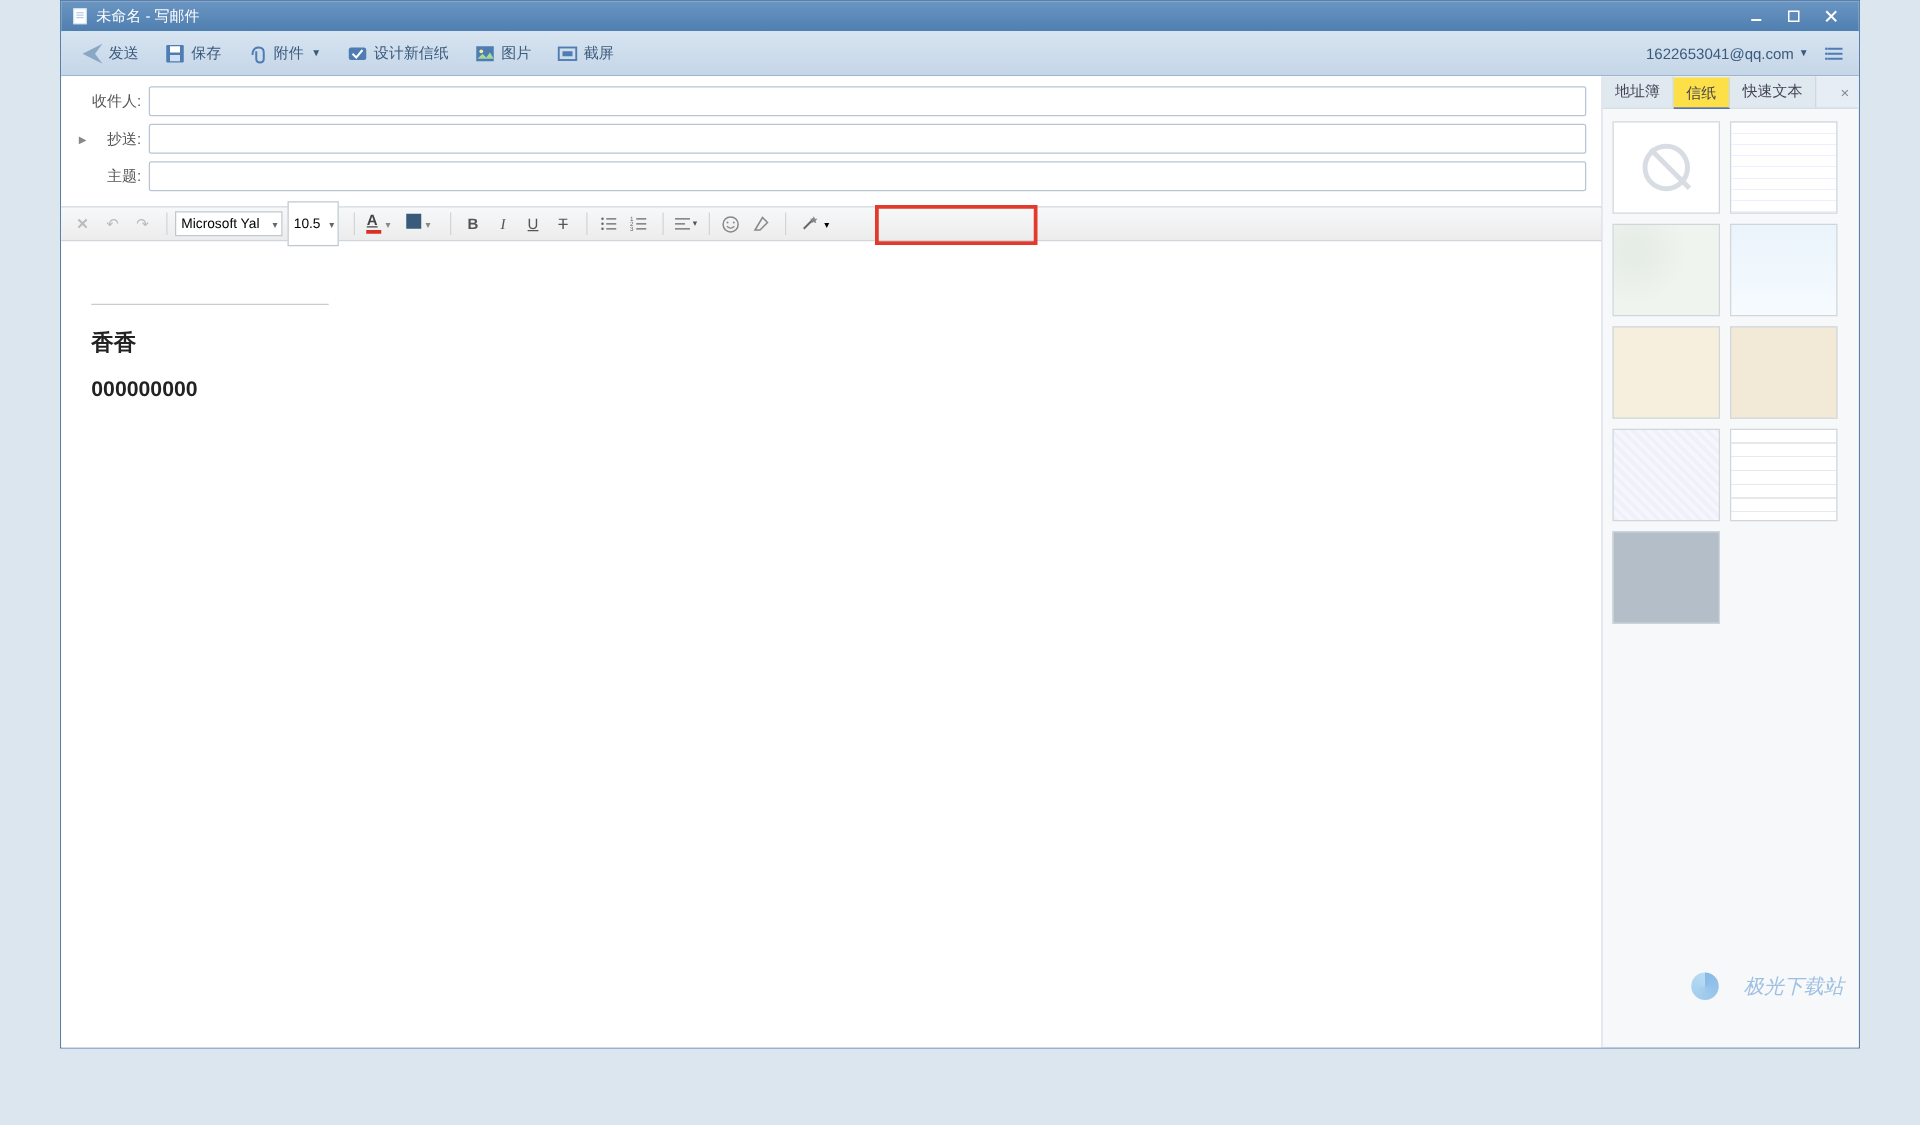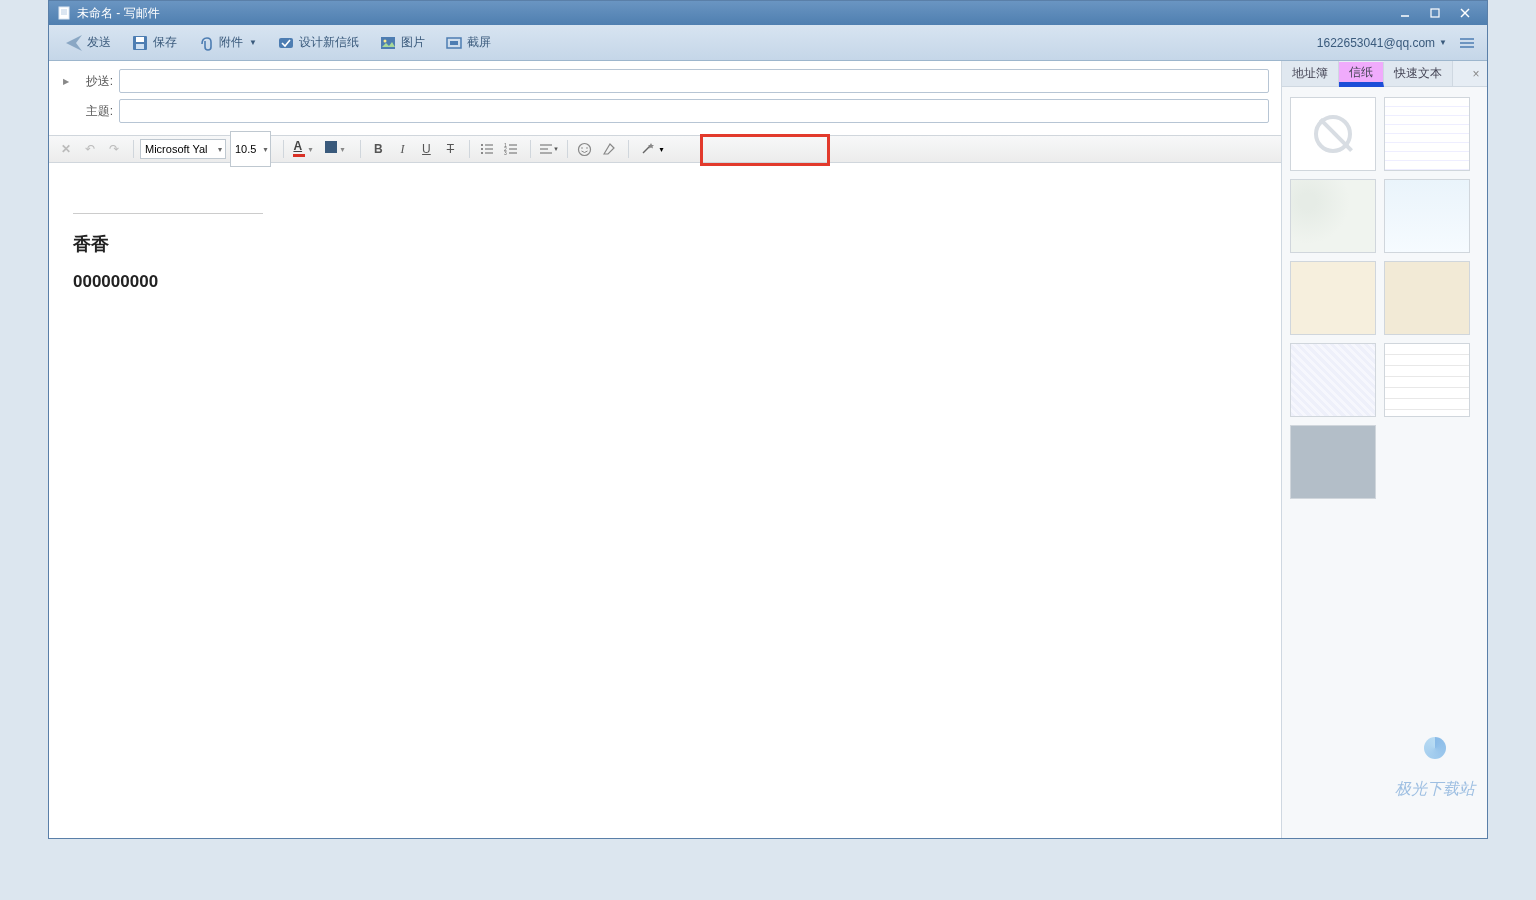--- a/index.html
+++ b/index.html
@@ -42,30 +42,30 @@
 .dropdown { position:absolute; top:197px; left:654px; width:134px; background:#fff; border:1px solid #c8d0d8; box-shadow:0 2px 6px rgba(0,0,0,0.15); z-index:10; }
 .dropdown .ditem { height:30px; display:flex; align-items:center; padding:0 10px; gap:8px; cursor:pointer; font-size:12px; color:#333; }
 .dropdown .ditem.highlight { border:2px solid #e23a2c; height:32px; margin:-1px; }
 .editorarea { flex:1; padding:20px 24px; overflow:auto; background:#fff; }
 .sigline { width:190px; border-top:1px solid #ccc; margin-bottom:18px; }
 .sig1 { font-size:18px; font-weight:bold; color:#222; margin-bottom:16px; }
 .sig2 { font-size:17px; font-weight:bold; color:#222; }
 .sidepanel { width:205px; background:#f6f8fa; display:flex; flex-direction:column; }
 .sidetabs { height:26px; display:flex; background:#e6edf4; border-bottom:1px solid #cfd8e1; }
 .sidetab { padding:0 10px; font-size:12px; display:flex; align-items:center; color:#445; border-right:1px solid #cfd8e1; cursor:pointer; background:#e0e8f0; }
-.sidetab.active { background:#f0abfc; border-bottom:5px solid #1d4ed8; position:relative; top:1px; }
+.sidetab.active { background:#fde047; border-bottom:1px solid #1d4ed8; position:relative; top:1px; }
 .closetab { margin-left:auto; width:22px; display:flex; align-items:center; justify-content:center; color:#888; font-family:Arial; cursor:pointer; }
 .thumbs { flex:1; padding:10px 8px; display:flex; flex-wrap:wrap; gap:8px; align-content:flex-start; overflow:auto; }
 .thumb { width:86px; height:74px; border:1px solid #d0d6dc; background:#fafbfc; display:flex; align-items:center; justify-content:center; cursor:pointer; }
 .thumb.none { background:#fff; }
 .nosign { width:38px; height:38px; border:4px solid #d8dde3; border-radius:50%; position:relative; }
 .nosign::after { content:""; position:absolute; left:-4px; top:14px; width:44px; height:4px; background:#d8dde3; transform:rotate(45deg); }
 .sidefoot { height:32px; border-top:1px solid #cfd8e1; display:flex; align-items:center; justify-content:flex-end; gap:6px; padding:0 8px; background:#eef2f6; }
 .sidefoot button { height:22px; padding:0 10px; font-size:12px; background:linear-gradient(#fdfdfd,#ebeef2); border:1px solid #bfc8d0; border-radius:2px; color:#333; cursor:pointer; }
-.watermark { position:absolute; right:12px; bottom:38px; font-size:16px; color:#7aa8d8; font-style:italic; opacity:0.7; pointer-events:none; display:flex; align-items:center; gap:20px;flex-direction:column; }
+.watermark { position:absolute; right:12px; bottom:38px; font-size:16px; color:#7aa8d8; font-style:italic; opacity:0.7; pointer-events:none; display:flex; align-items:center; gap:20px; }
 .watermark .wmicon { width:22px; height:22px; border-radius:50%; background:conic-gradient(#5aa0e0,#9fd0f0); }
 input { outline:none; }
 </style>
 </head>
 <body>
 
 <div class="window">
 
   <div class="titlebar">
     <span class="doc-icon">
@@ -168,20 +168,24 @@
           <circle cx="2" cy="13" r="1" fill="#4d7db2"></circle>
         </svg>
     </div>
   </div>
 
   <div class="body">
     <div class="main">
 
       <div class="headerfields">
         <div class="fieldrow">
+          <div class="label">收件人:</div>
+          <input type="text" value="" style="">
+        </div>
+        <div class="fieldrow">
           <div class="label"><span class="tri">▶</span><span>抄送:</span></div>
           <input type="text" value="" style="">
         </div>
         <div class="fieldrow">
           <div class="label">主题:</div>
           <input type="text" value="" style="">
         </div>
       </div>
 
       <div class="editortb">

